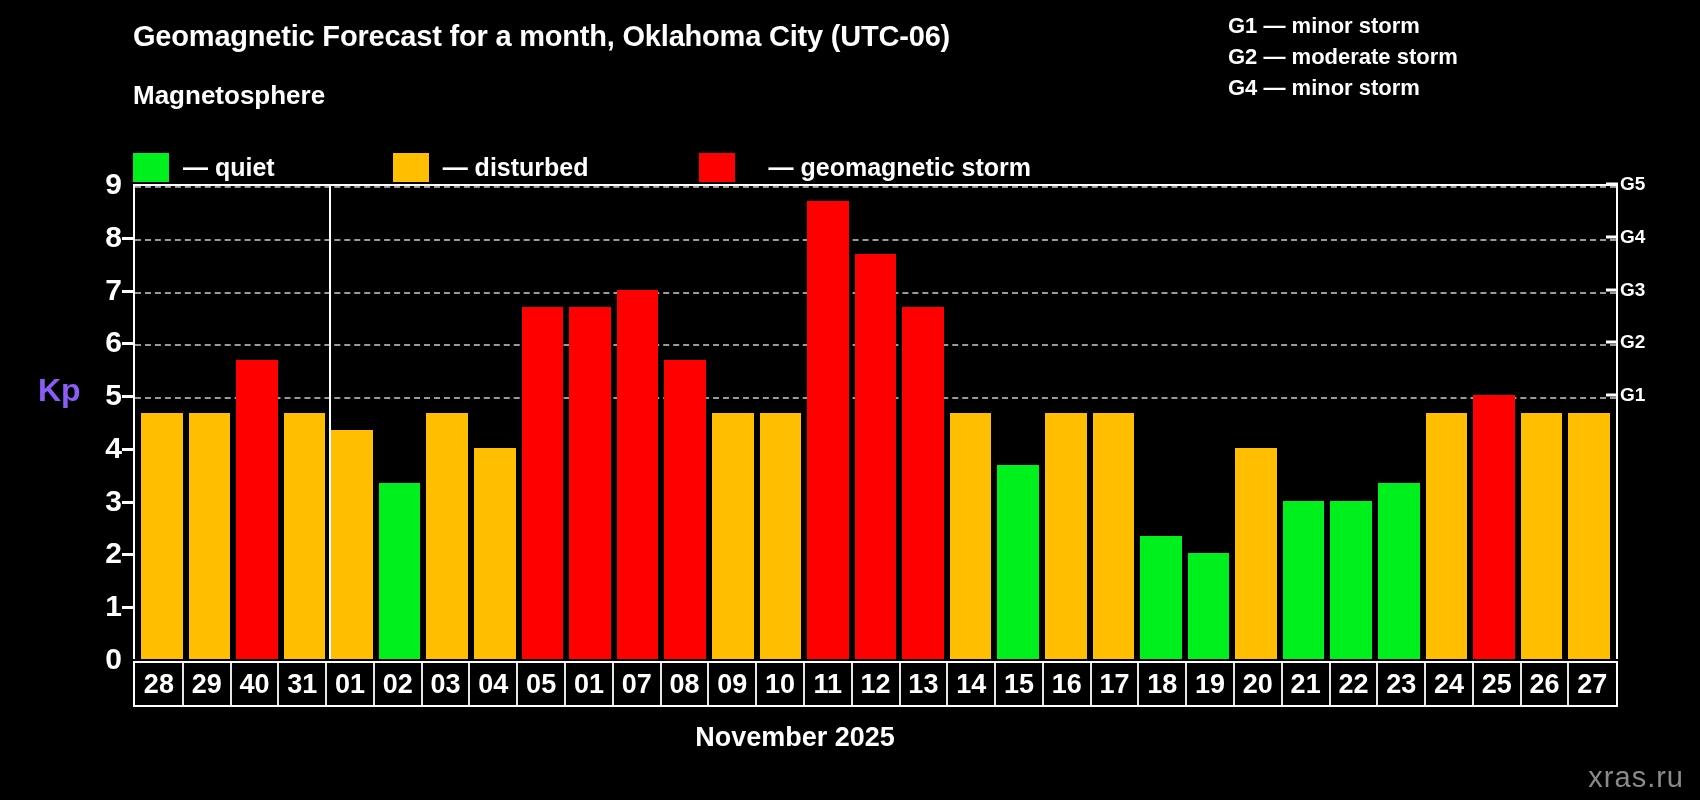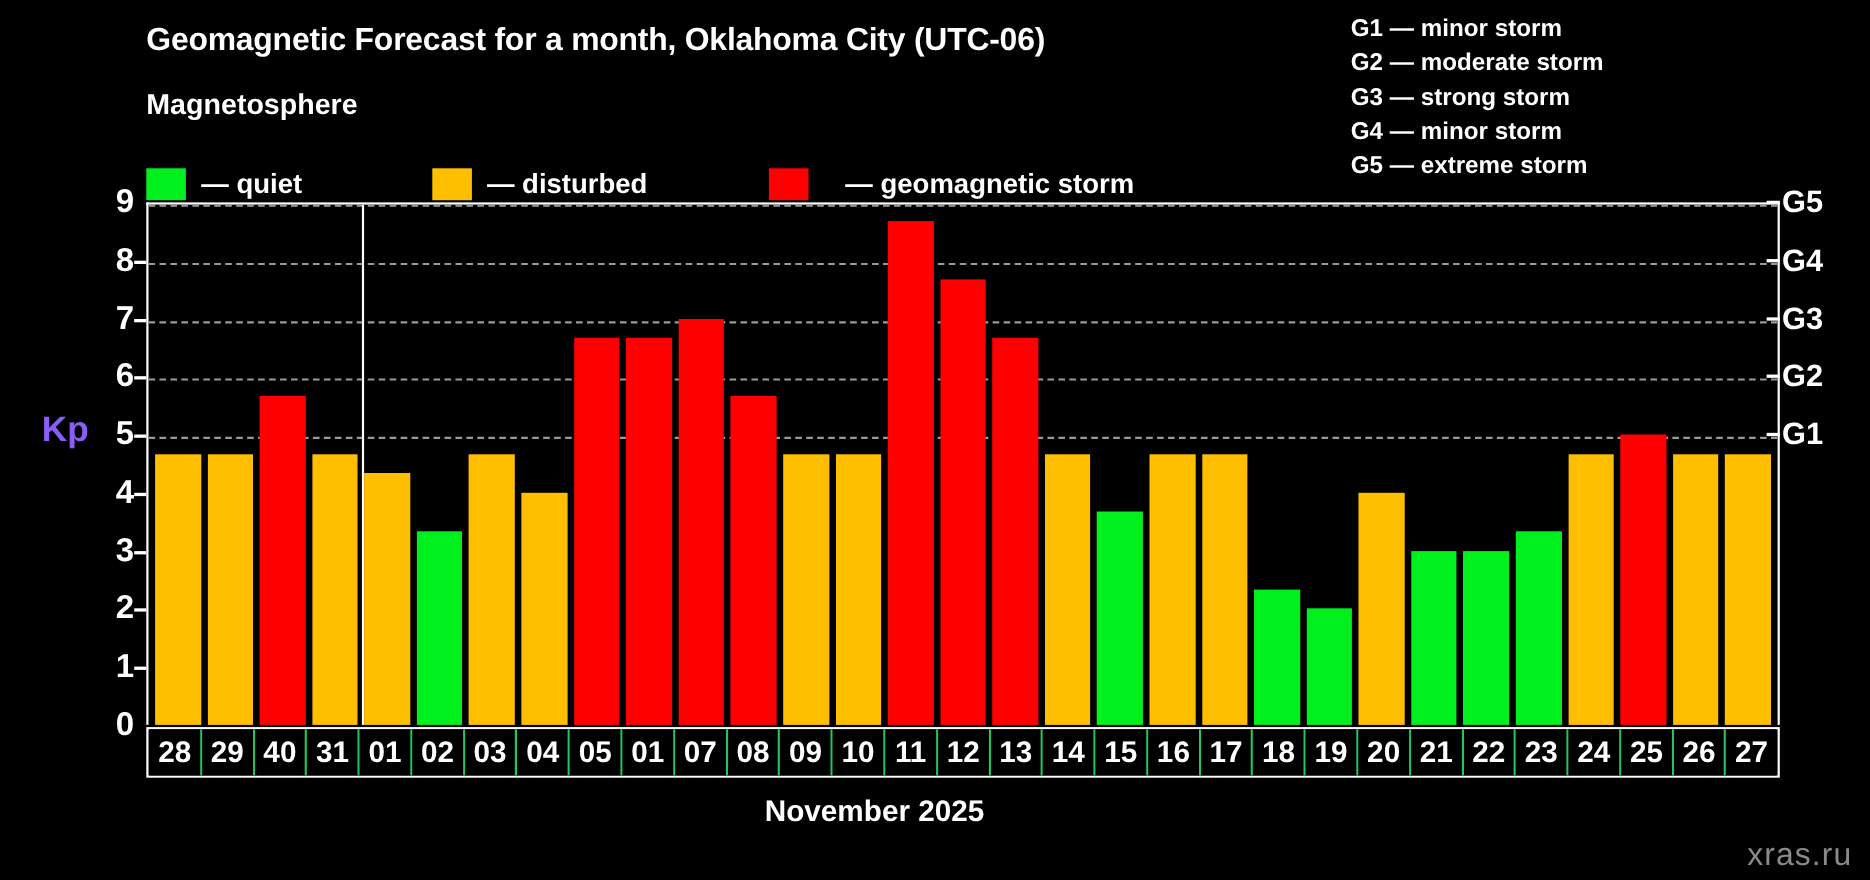--- a/index.html
+++ b/index.html
@@ -98,21 +98,21 @@
   #y-ticks { position:absolute; left:60px; top:184px; width:62px; height:475px; }
   .ytick-mark {
     position:absolute; left:62px; width:11px; height:0;
     border-top:3px solid #fff;
   }
 
   
   #g-axis { position:absolute; left:1620px; top:184px; width:80px; height:475px; }
   .glabel {
     position:absolute; left:0;
-    font-size:28px; font-weight:bold; color:#fff;
+    font-size:19px; font-weight:bold; color:#fff;
     transform:translateY(-50%);
   }
   .gtick-mark {
     position:absolute; left:-14px; width:12px; height:0;
     border-top:3px solid #fff;
     transform:translateY(-50%);
   }
 
   
   #date-row {
@@ -120,21 +120,21 @@
     left:133px; top:661px;
     width:1485px; height:46px;
     display:flex;
     border:2px solid #fff;
     padding:0 1px;
   }
   .date-cell {
     flex:1 1 0;
     display:flex; align-items:center; justify-content:center;
     font-size:27px; font-weight:bold; color:#fff;
-    border-right:2px solid #22c55e;
+    border-right:2px solid #e5e5e5;
     background:#000;
   }
   .date-cell:last-child { border-right:none; }
 
   #month-label {
     position:absolute;
     left:0; right:0; top:722px;
     text-align:center;
     font-size:27px; font-weight:bold; color:#fff;
   }
@@ -164,23 +164,21 @@
     </div>
     <div class="legend-entry" style="margin-left: 110px; gap: 20px;">
       <span class="legend-swatch" style="background: rgb(255, 0, 0);"></span>
       <span class="legend-text">— geomagnetic storm</span>
     </div>
   </div>
 
 <div id="gscale-legend">
     <div class="gscale-line">G1 — minor storm</div>
     <div class="gscale-line">G2 — moderate storm</div>
-    <div class="gscale-line">G3 — strong storm</div>
     <div class="gscale-line">G4 — minor storm</div>
-    <div class="gscale-line">G5 — extreme storm</div>
   </div>
 
 <div id="y-axis-label">Kp</div>
 <div id="y-ticks">
     <div class="ytick-label" style="top: 475px;">0</div>
     <div class="ytick-label" style="top: 422.222px;">1</div>
     <div class="ytick-mark" style="top: 422.222px;"></div>
     <div class="ytick-label" style="top: 369.444px;">2</div>
     <div class="ytick-mark" style="top: 369.444px;"></div>
     <div class="ytick-label" style="top: 316.667px;">3</div>

